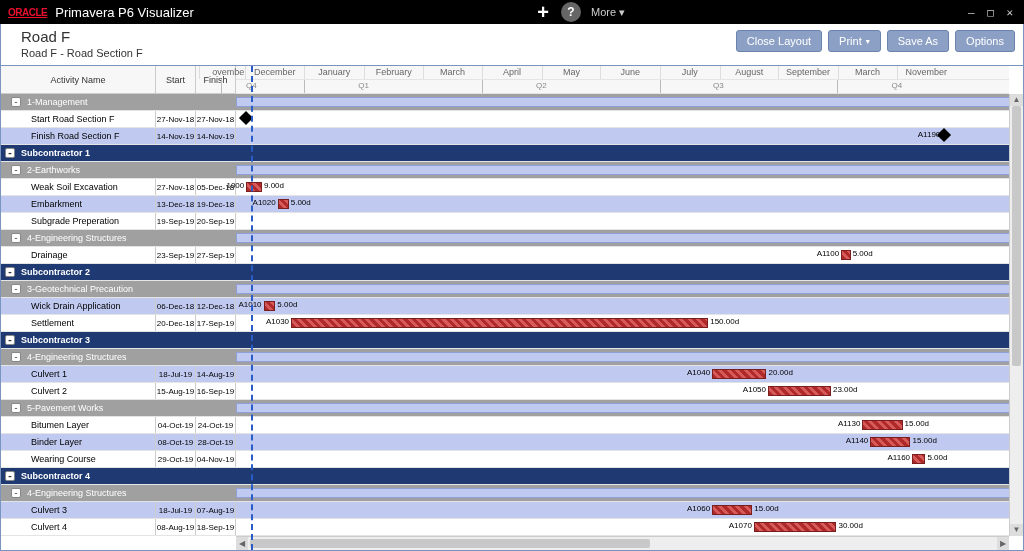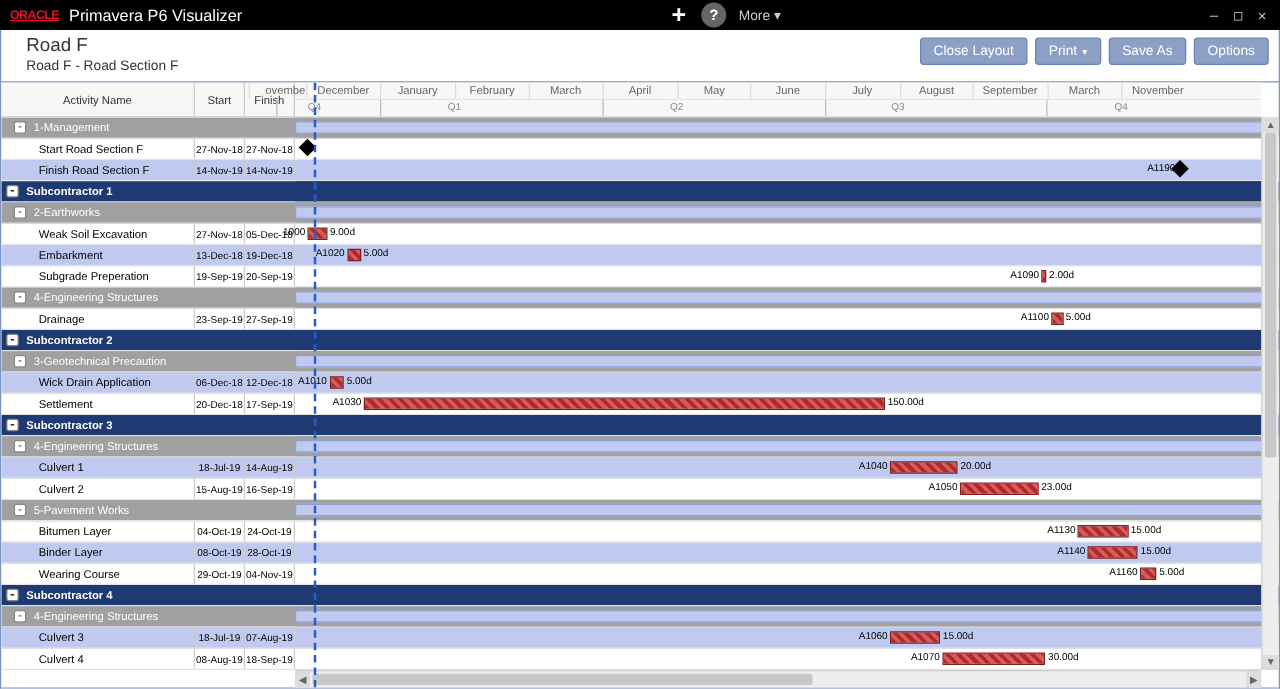--- a/index.html
+++ b/index.html
@@ -240,25 +240,20 @@
         <div class="cell-gantt">
           <div class="bar" style="left: 5.3%; width: 1.4%;"></div>
           <div class="bar-label left" style="left: calc(5.3% - 32px); width: 30px;">A1020</div>
           <div class="bar-label" style="left: calc(6.7% + 2px);">5.00d</div>
         </div>
       </div>
       <div class="row">
         <div class="cell-activity act">Subgrade Preperation</div>
         <div class="cell-start">19-Sep-19</div>
         <div class="cell-finish">20-Sep-19</div>
-        <div class="cell-gantt">
-          <div class="bar" style="left: 75.9%; width: 0.5%;"></div>
-          <div class="bar-label left" style="left: calc(75.9% - 32px); width: 30px;">A1090</div>
-          <div class="bar-label" style="left: calc(76.4% + 2px);">2.00d</div>
-        </div>
       </div>
       <div class="row band-group">
         <div class="expander grp">-</div>
         <div class="cell-activity band" style="padding-left: 26px;">4-Engineering Structures</div>
         <div class="cell-start"></div>
         <div class="cell-finish"></div>
         <div class="cell-gantt">
           <div class="band-bar-grp"></div>
         </div>
       </div>

